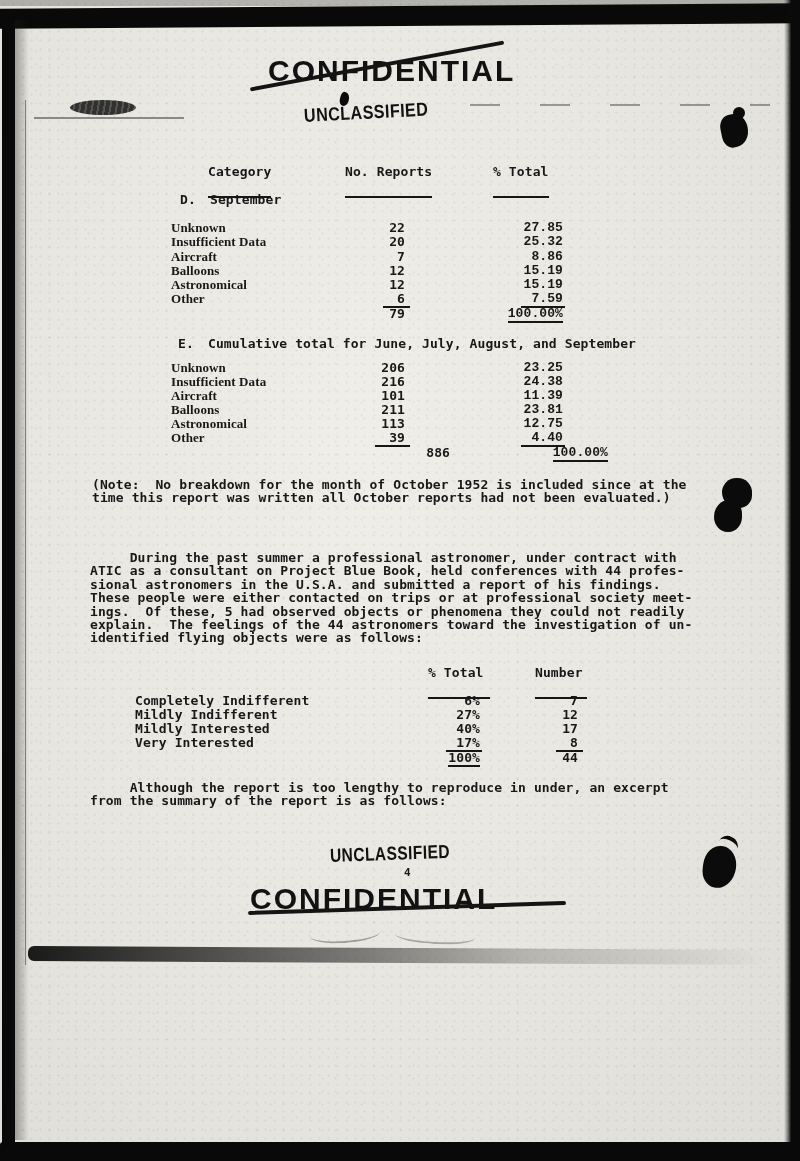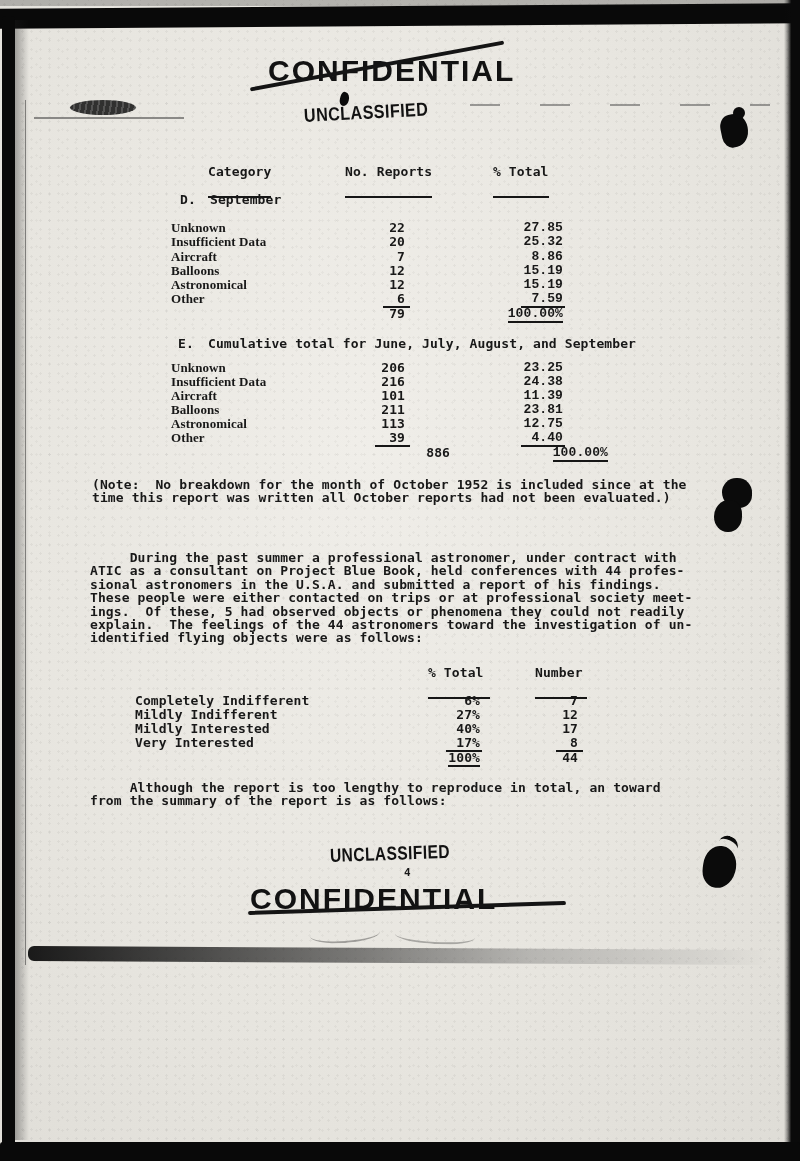--- a/index.html
+++ b/index.html
@@ -187,21 +187,21 @@
   <div class="row tw" style="left:0;top:736px;width:700px;">
     <span class="t2lab">Very Interested</span>
     <span class="t2pct"><span class="underlined pad-pct">17%</span></span>
     <span class="t2num"><span class="underlined pad-num">8</span></span>
   </div>
   <div class="row tw" style="left:0;top:751px;width:700px;">
     <span class="t2pct"><span class="underlined">100%</span></span>
     <span class="t2num">44</span>
   </div>
 
-  <div class="abs tw para" style="left:90px;top:781px;width:625px;">     Although the report is too lengthy to reproduce in total, an toward
+  <div class="abs tw para" style="left:90px;top:781px;width:625px;">     Although the report is too lengthy to reproduce in under, an excerpt
 from the summary of the report is as follows:</div>
 
   <div class="abs stamp uncl" style="left:330px;top:845px;transform:rotate(-2deg) scaleX(0.82);">UNCLASSIFIED</div>
   <div class="abs tw" style="left:404px;top:866px;font-size:11px;">4</div>
   <div class="abs stamp conf" style="left:250px;top:882px;">CONFIDENTIAL</div>
   <div class="strike" style="left:248px;top:906px;width:318px;height:4px;transform:rotate(-1.8deg);"></div>
 
   <div class="arc" style="left:310px;top:925px;width:70px;height:16px;border-bottom:2px solid rgba(50,50,50,0.4);transform:rotate(-4deg);"></div>
   <div class="arc" style="left:395px;top:928px;width:80px;height:14px;border-bottom:2px solid rgba(50,50,50,0.35);transform:rotate(3deg);"></div>
 

